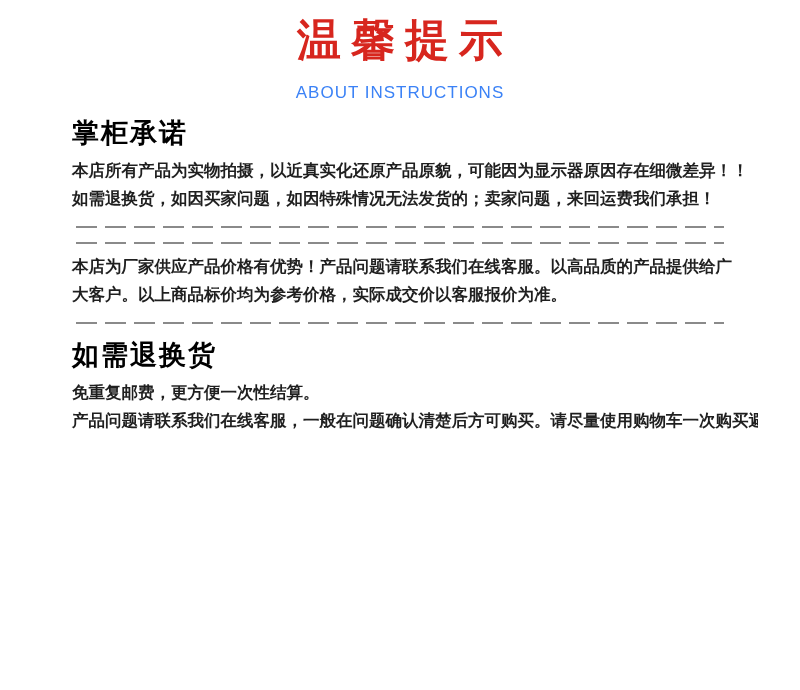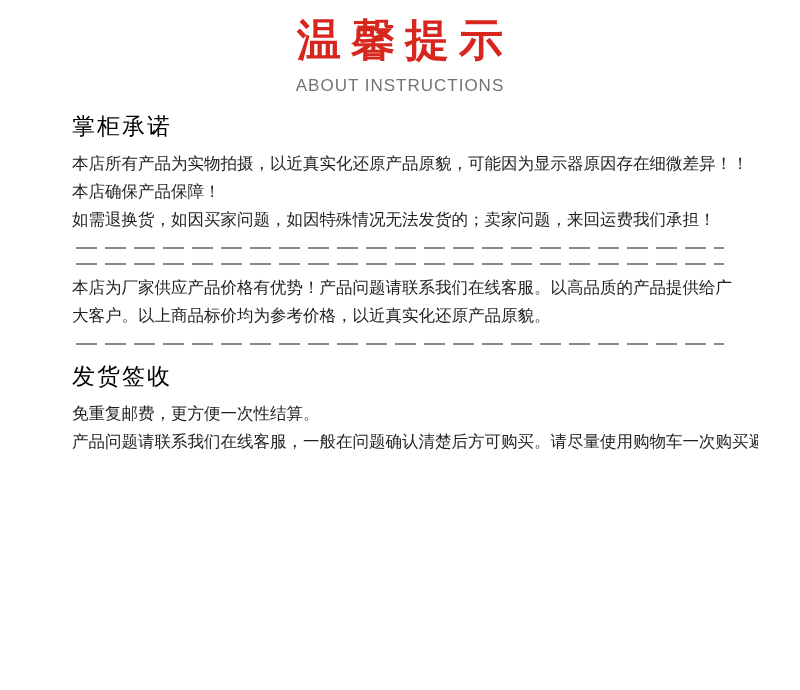--- a/index.html
+++ b/index.html
@@ -22,46 +22,47 @@
   }
   .header-title {
     font-size: 44px;
     line-height: 1.18;
     font-weight: 900;
     color: #d7261e;
     letter-spacing: 10px;
     text-indent: 10px; 
   }
   .header-sub {
-    margin-top: 11px;
+    margin-top: 18px;
     font-size: 17px;
     line-height: 18px;
-    color: #737373;
+    color: #3b82f6;
     letter-spacing: 1px;
     font-weight: 400;
   }
   .section-heading {
     margin-top: 36px;
-    font-size: 23px;
+    font-size: 27px;
     line-height: 30px;
-    font-weight: 400;
+    font-weight: 700;
     color: #000000;
     letter-spacing: 2px;
   }
   .section:not(:first-of-type) .section-heading {
     margin-top: 16px;
   }
   .section-body {
     margin-top: 8px;
     font-size: 16.5px;
     line-height: 28px;
     color: #1f1f1f;
   }
   .body-line {
     white-space: nowrap;
+    font-weight: bold;
   }
   .divider {
     height: 2px;
     margin: 14px 4px 0 4px;
     background: repeating-linear-gradient(
       to right,
       #8a8a8a 0px,
       #8a8a8a 21px,
       transparent 21px,
       transparent 29px
@@ -75,42 +76,41 @@
 
   <div class="header">
     <div class="header-title">温馨提示</div>
     <div class="header-sub">ABOUT INSTRUCTIONS</div>
   </div>
 
   <div class="section">
     <div class="section-heading">掌柜承诺</div>
     <div class="section-body">
       <div class="body-line">本店所有产品为实物拍摄，以近真实化还原产品原貌，可能因为显示器原因存在细微差异！！</div>
-      <div class="body-line">本店确保产品保障！</div>
       <div class="body-line">如需退换货，如因买家问题，如因特殊情况无法发货的；卖家问题，来回运费我们承担！</div>
     </div>
   </div>
 
   <div class="divider"></div>
 
   <div class="section">
   </div>
 
   <div class="divider"></div>
 
   <div class="section">
     <div class="section-body">
       <div class="body-line">本店为厂家供应产品价格有优势！产品问题请联系我们在线客服。以高品质的产品提供给广</div>
-      <div class="body-line">大客户。以上商品标价均为参考价格，以近真实化还原产品原貌。</div>
+      <div class="body-line">大客户。以上商品标价均为参考价格，实际成交价以客服报价为准。</div>
     </div>
   </div>
 
   <div class="divider"></div>
 
   <div class="section">
-    <div class="section-heading">发货签收</div>
+    <div class="section-heading">如需退换货</div>
     <div class="section-body">
       <div class="body-line">免重复邮费，更方便一次性结算。</div>
       <div class="body-line">产品问题请联系我们在线客服，一般在问题确认清楚后方可购买。请尽量使用购物车一次购买避</div>
     </div>
   </div>
 
 </div>
 
 </body></html>

